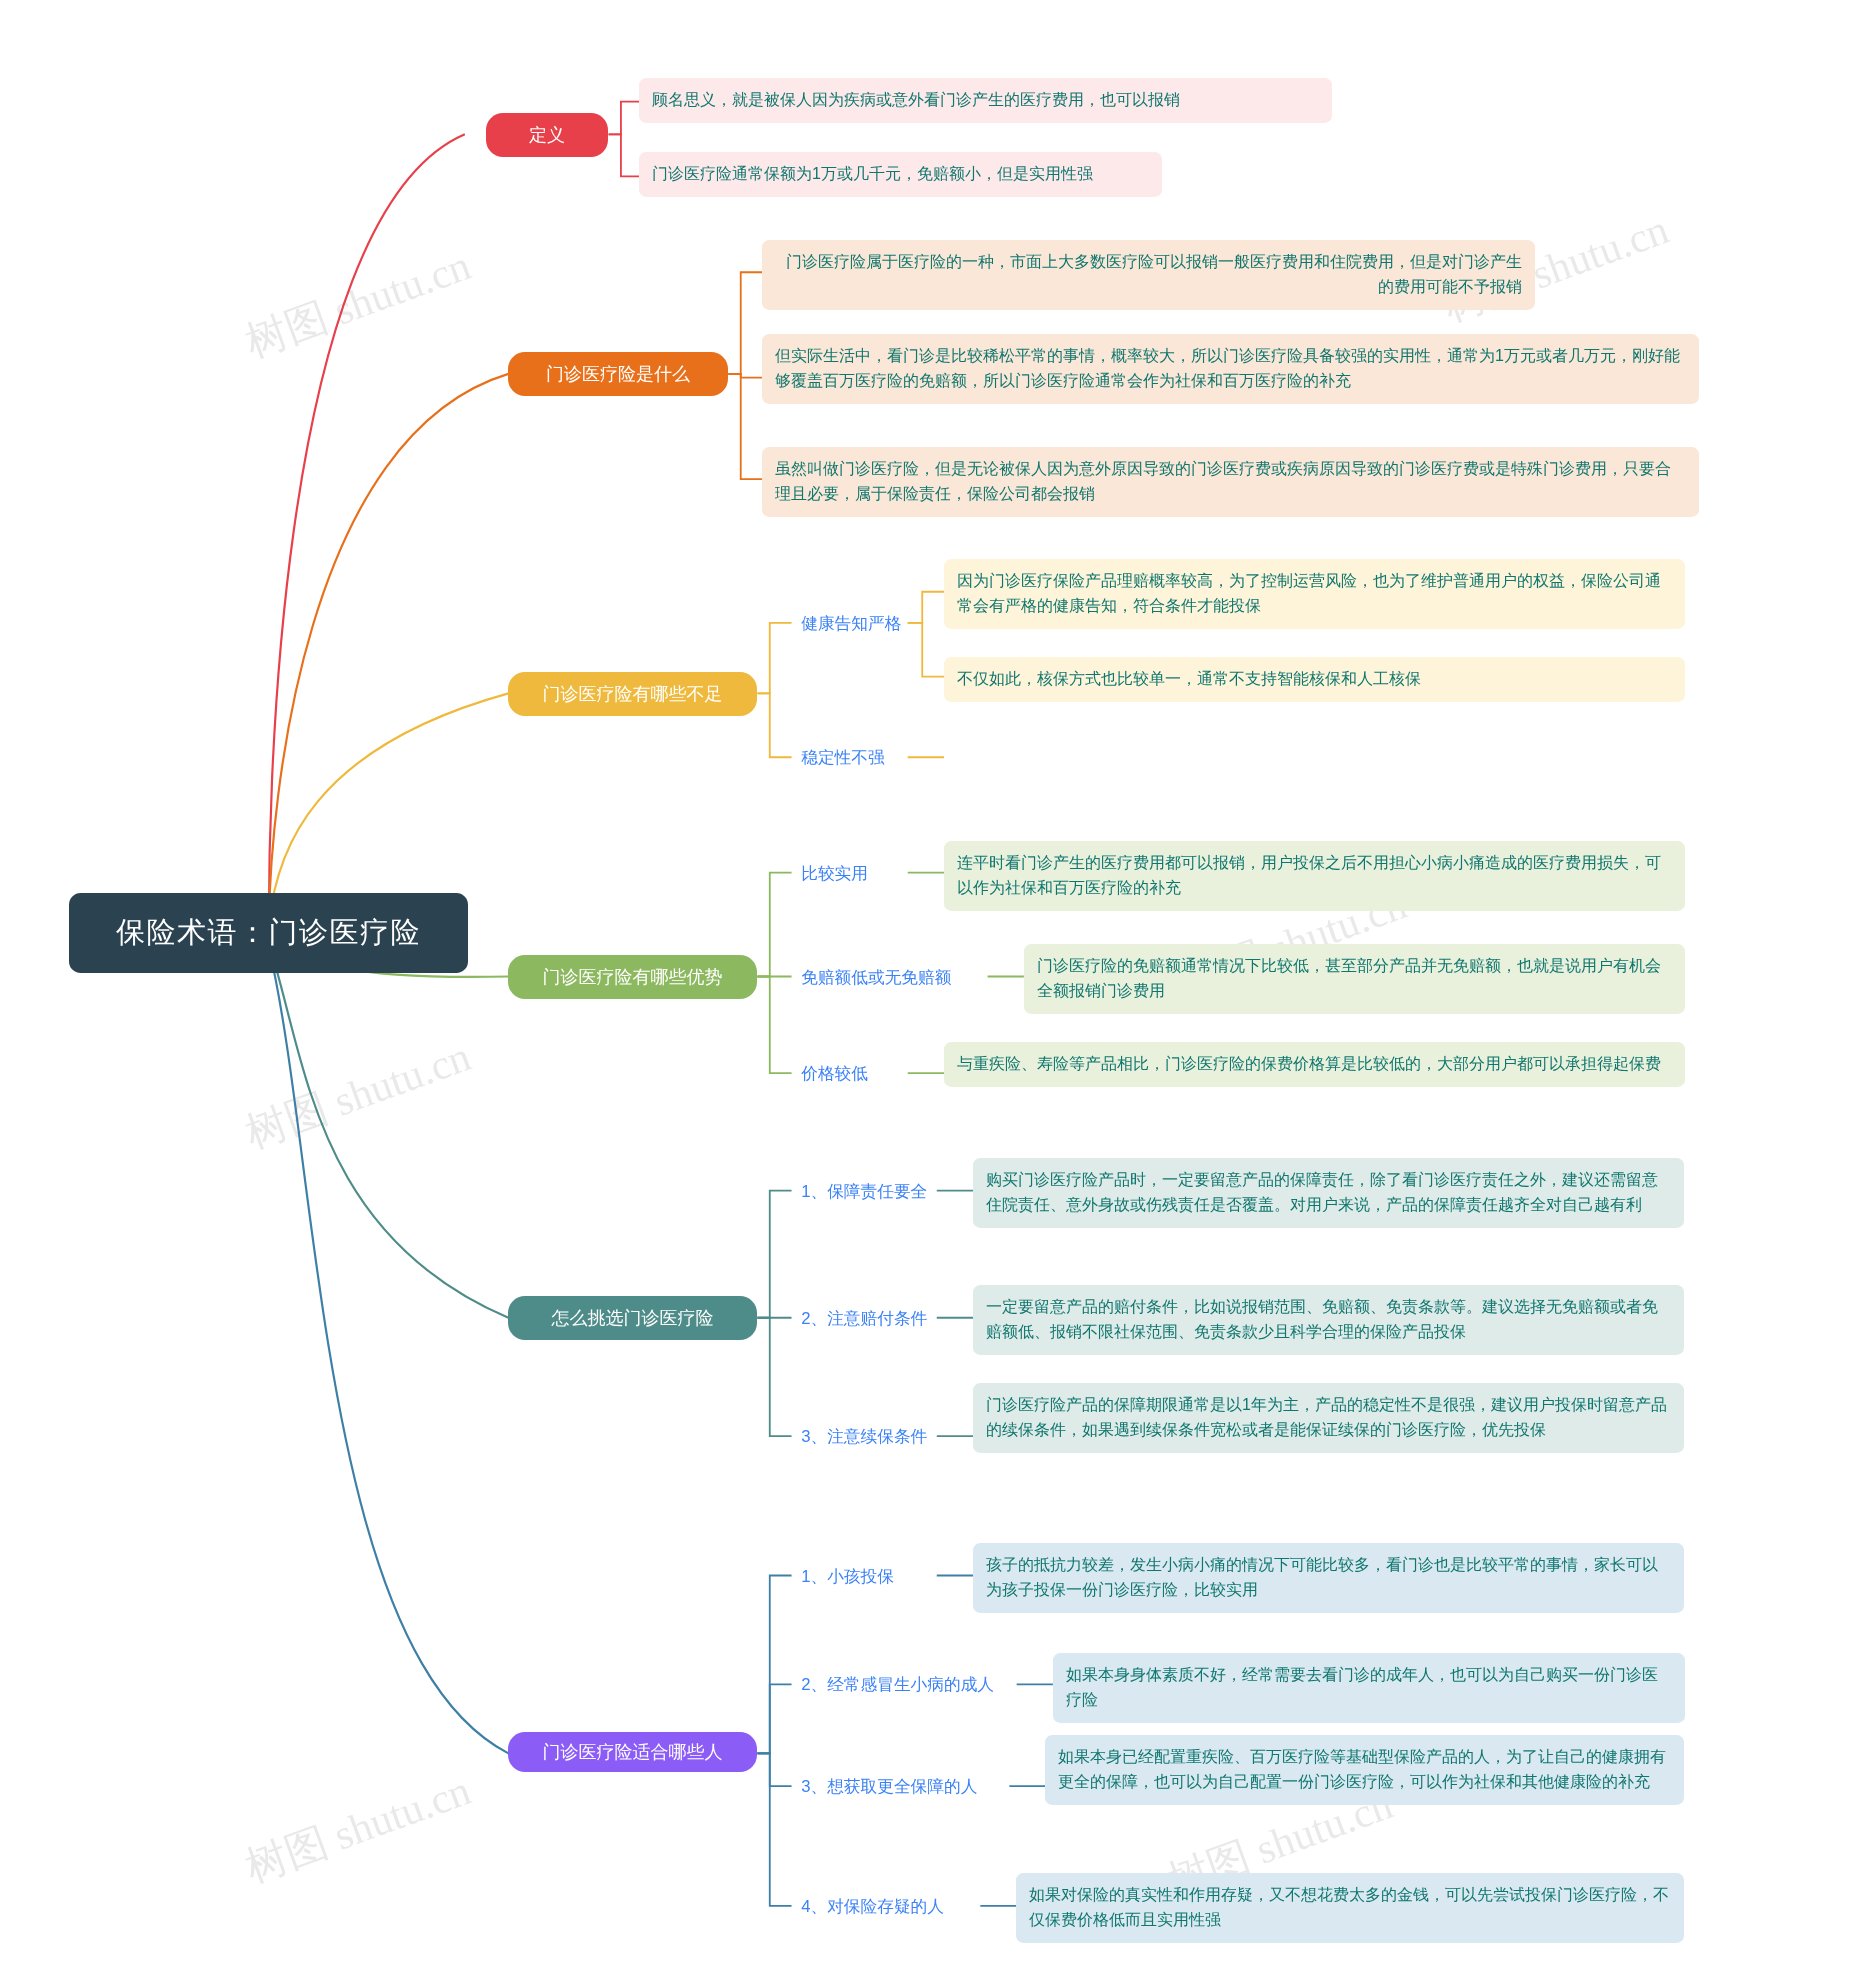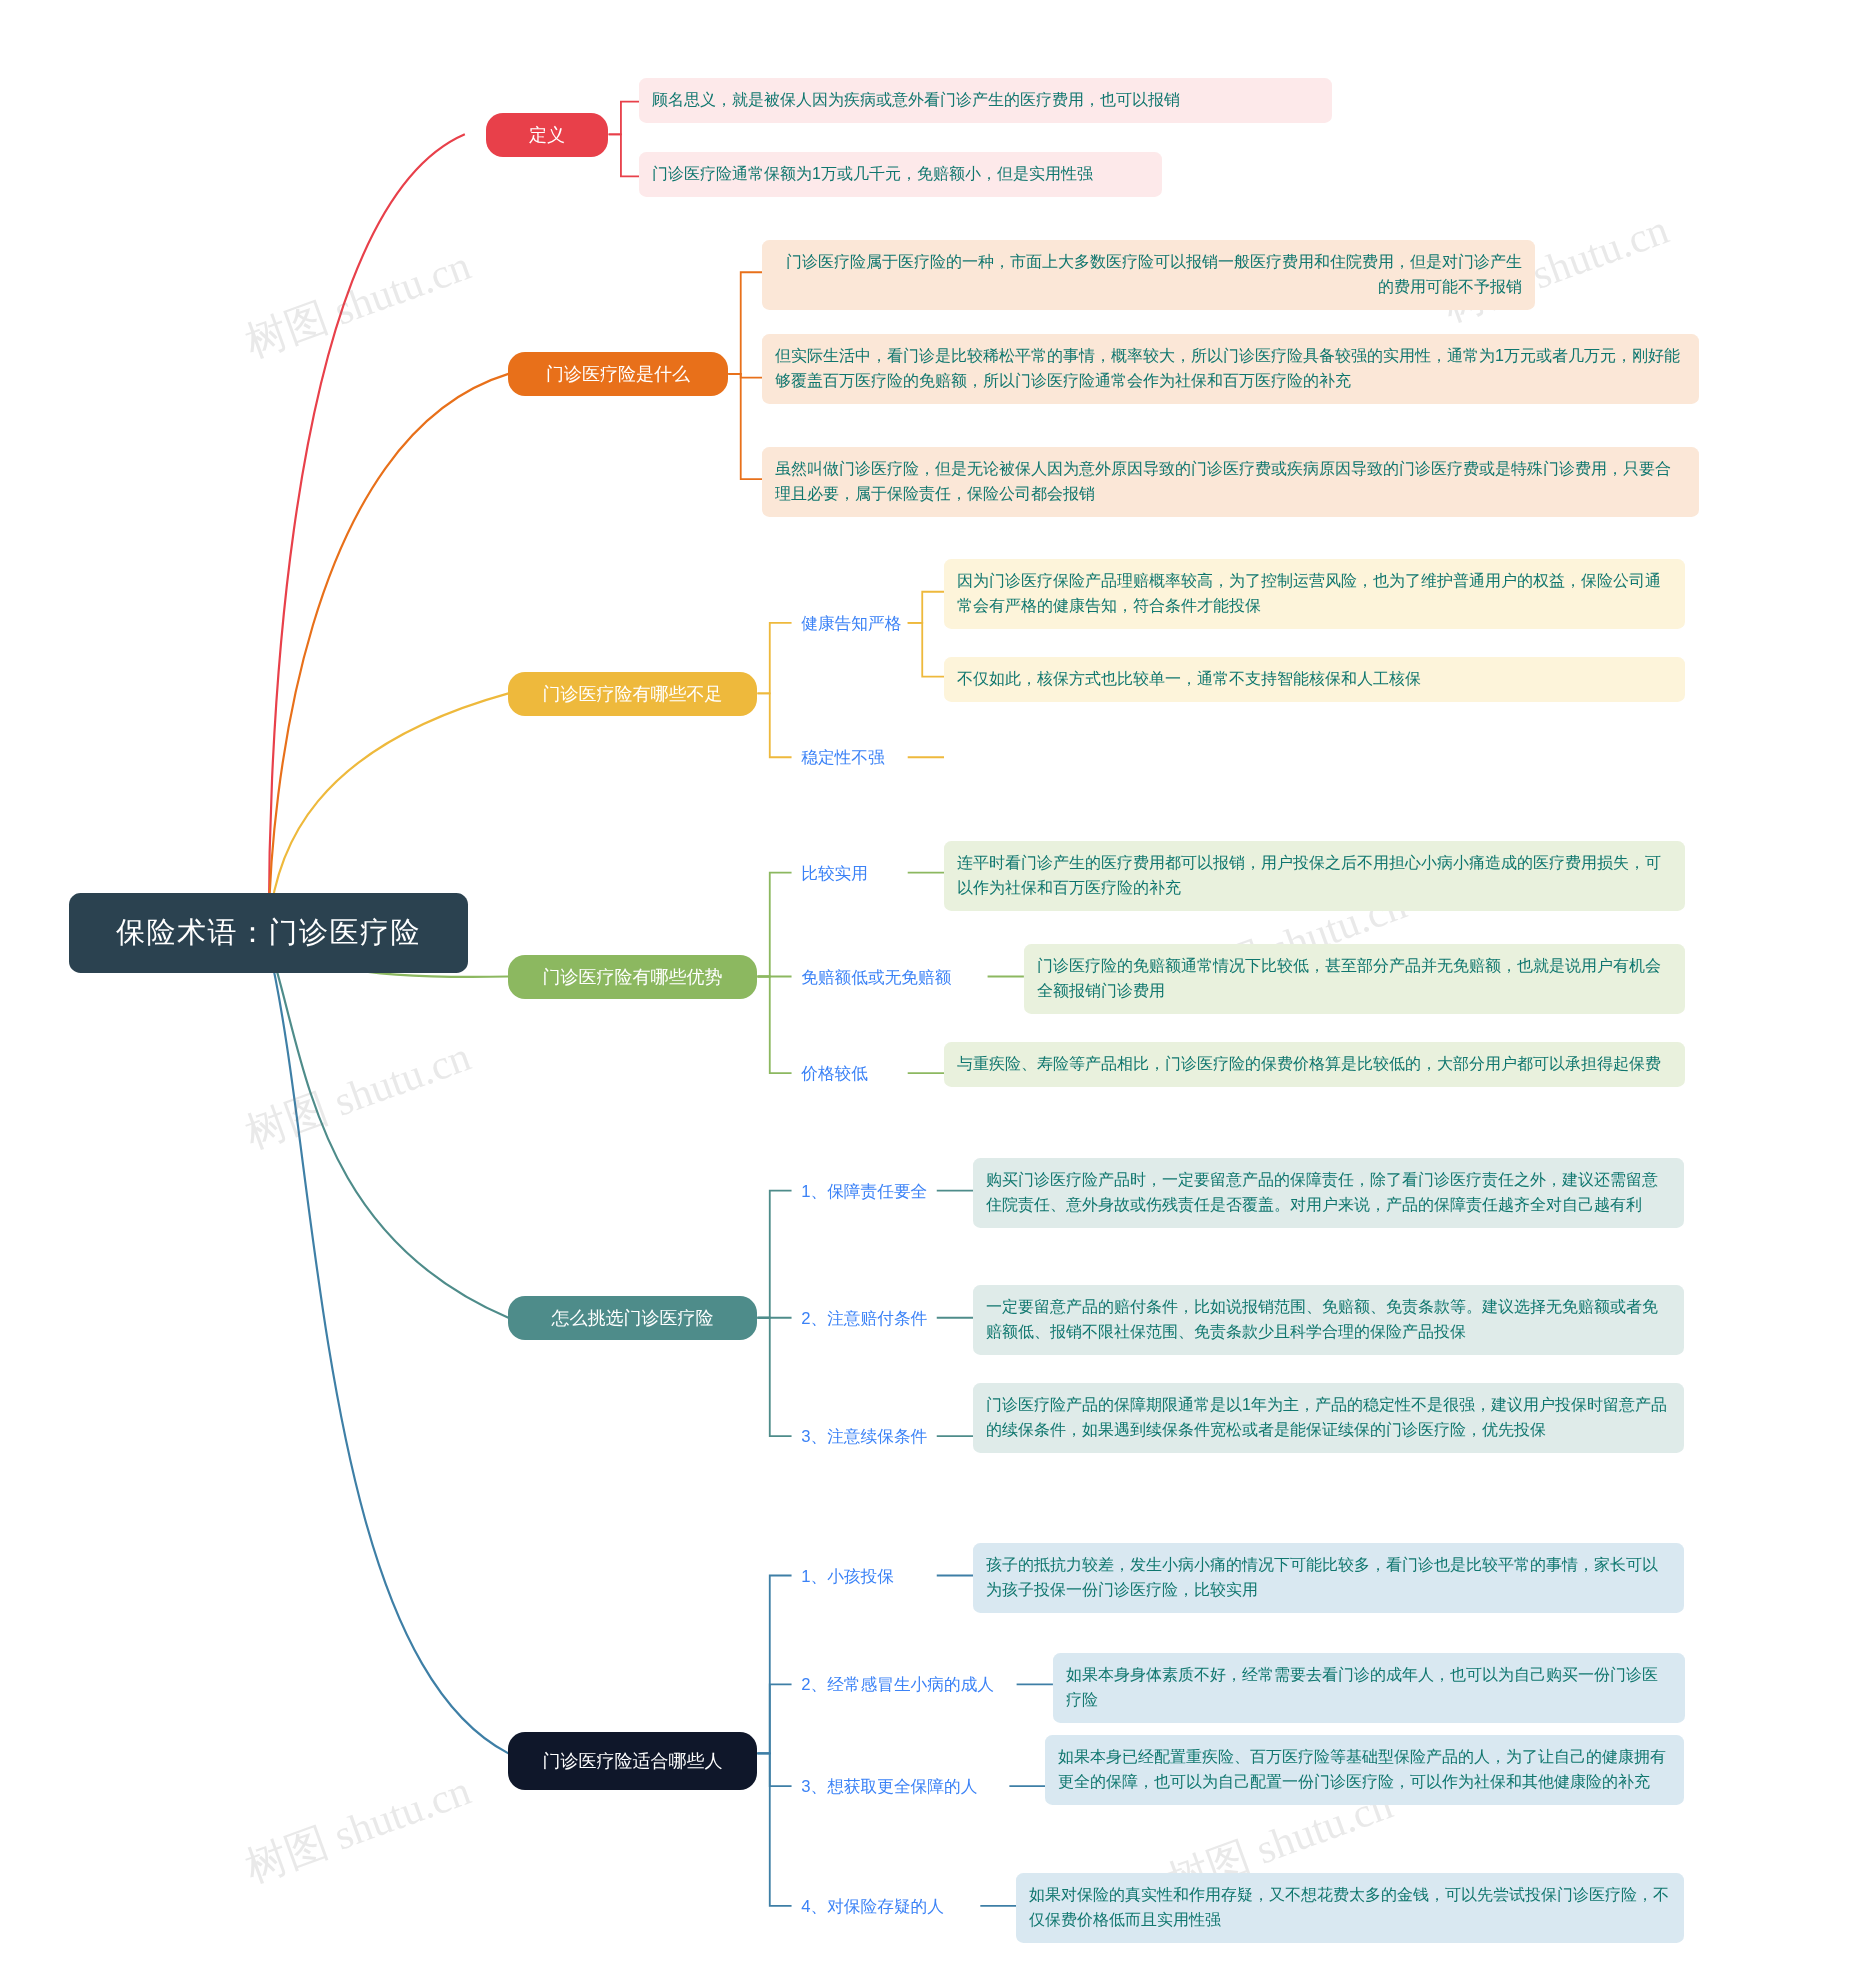--- a/index.html
+++ b/index.html
@@ -126,21 +126,21 @@
   <div class="node leaf" style="left:944px;top:1042px;width:741px;background:#e9f1dd;">与重疾险、寿险等产品相比，门诊医疗险的保费价格算是比较低的，大部分用户都可以承担得起保费</div>
 
   <div class="node branch" style="left:508px;top:1296px;width:249px;height:44px;background:#4e8c8a;">怎么挑选门诊医疗险</div>
   <div class="node sub" style="left:791px;top:1172px;width:145px;height:38px;">1、保障责任要全</div>
   <div class="node sub" style="left:791px;top:1299px;width:145px;height:38px;">2、注意赔付条件</div>
   <div class="node sub" style="left:791px;top:1417px;width:145px;height:38px;">3、注意续保条件</div>
   <div class="node leaf" style="left:973px;top:1158px;width:711px;background:#dfebe9;">购买门诊医疗险产品时，一定要留意产品的保障责任，除了看门诊医疗责任之外，建议还需留意住院责任、意外身故或伤残责任是否覆盖。对用户来说，产品的保障责任越齐全对自己越有利</div>
   <div class="node leaf" style="left:973px;top:1285px;width:711px;background:#dfebe9;">一定要留意产品的赔付条件，比如说报销范围、免赔额、免责条款等。建议选择无免赔额或者免赔额低、报销不限社保范围、免责条款少且科学合理的保险产品投保</div>
   <div class="node leaf" style="left:973px;top:1383px;width:711px;background:#dfebe9;">门诊医疗险产品的保障期限通常是以1年为主，产品的稳定性不是很强，建议用户投保时留意产品的续保条件，如果遇到续保条件宽松或者是能保证续保的门诊医疗险，优先投保</div>
 
-  <div class="node branch" style="left:508px;top:1732px;width:249px;height:58px;background:#0f172a;">门诊医疗险适合哪些人</div>
+  <div class="node branch" style="left:508px;top:1732px;width:249px;height:40px;background:#8b5cf6;">门诊医疗险适合哪些人</div>
   <div class="node sub" style="left:791px;top:1557px;width:131px;height:38px;">1、小孩投保</div>
   <div class="node sub" style="left:791px;top:1665px;width:225px;height:38px;">2、经常感冒生小病的成人</div>
   <div class="node sub" style="left:791px;top:1767px;width:218px;height:38px;">3、想获取更全保障的人</div>
   <div class="node sub" style="left:791px;top:1887px;width:189px;height:38px;">4、对保险存疑的人</div>
   <div class="node leaf" style="left:973px;top:1543px;width:711px;background:#d9e8f1;">孩子的抵抗力较差，发生小病小痛的情况下可能比较多，看门诊也是比较平常的事情，家长可以为孩子投保一份门诊医疗险，比较实用</div>
   <div class="node leaf" style="left:1053px;top:1653px;width:632px;background:#d9e8f1;">如果本身身体素质不好，经常需要去看门诊的成年人，也可以为自己购买一份门诊医疗险</div>
   <div class="node leaf" style="left:1045px;top:1735px;width:639px;background:#d9e8f1;">如果本身已经配置重疾险、百万医疗险等基础型保险产品的人，为了让自己的健康拥有更全的保障，也可以为自己配置一份门诊医疗险，可以作为社保和其他健康险的补充</div>
   <div class="node leaf" style="left:1016px;top:1873px;width:668px;background:#d9e8f1;">如果对保险的真实性和作用存疑，又不想花费太多的金钱，可以先尝试投保门诊医疗险，不仅保费价格低而且实用性强</div>
 
 </div>

